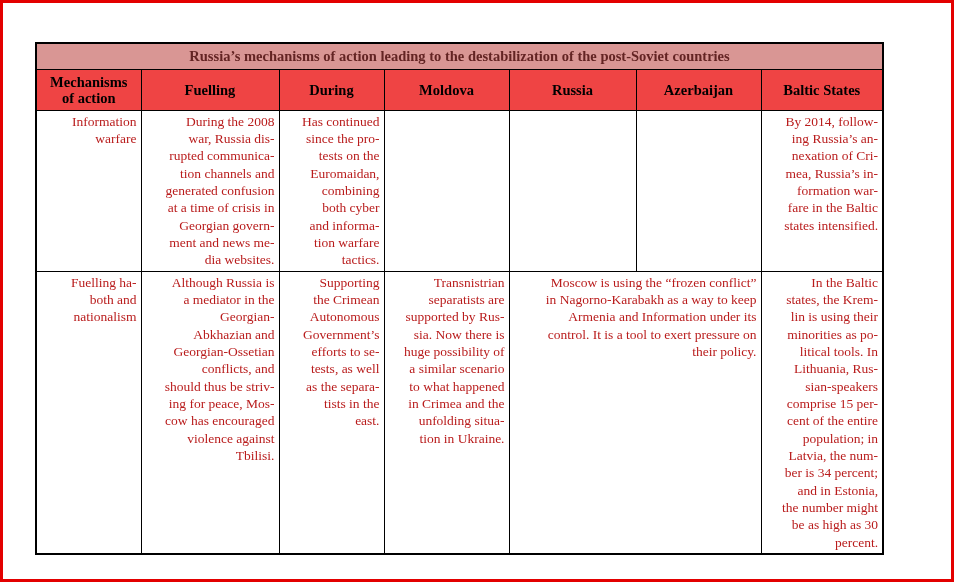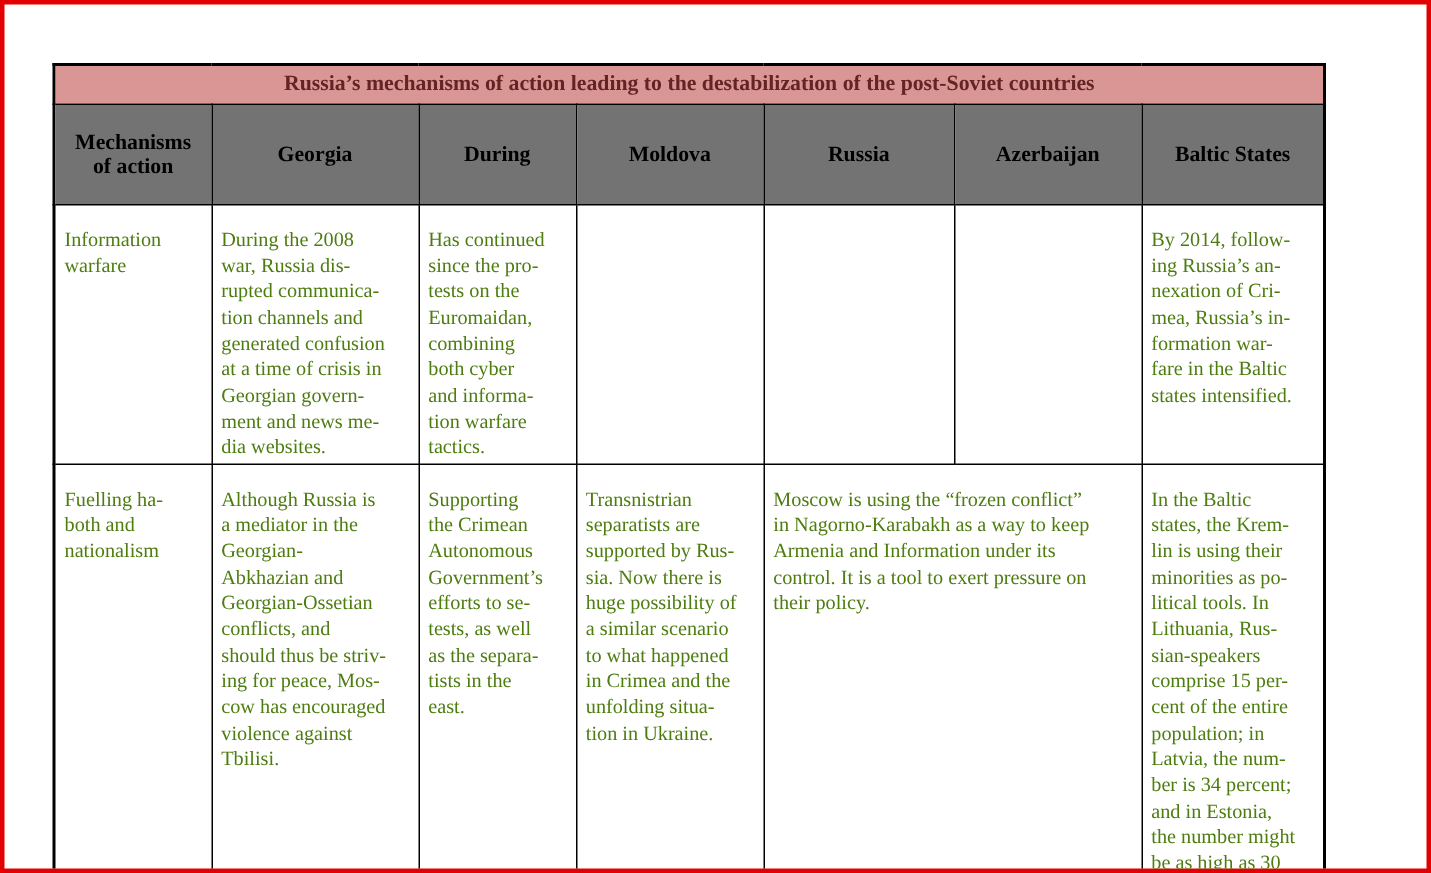--- a/index.html
+++ b/index.html
@@ -31,38 +31,38 @@
     background: #d99694;
     color: #632423;
     font-weight: bold;
     font-size: 14.5px;
     text-align: center;
     vertical-align: middle;
     height: 26px;
     padding: 0 4px;
   }
   th.col-header {
-    background: #737373;
+    background: #ef4444;
     color: #000000;
     font-weight: bold;
     font-size: 14.5px;
     text-align: center;
     vertical-align: middle;
     height: 34px;
     line-height: 16px;
     white-space: pre-line;
-    padding: 17px 2px;
+    padding: 4px 2px;
   }
   td.body-cell {
     vertical-align: top;
-    text-align: left;
+    text-align: right;
     font-size: 13.5px;
     line-height: 17.35px;
-    color: #4d7c0f;
-    padding: 14px 4px 2px 6px;
+    color: #b91c1c;
+    padding: 2px 4px 2px 6px;
     white-space: pre-line;
   }
   tr.row-1 { height: 159px; }
   tr.row-2 { height: 282px; }
 </style>
 </head>
 <body>
 
 <div class="page">
   <table class="doc-table">
@@ -75,21 +75,21 @@
       <col style="width:125px">
       <col style="width:122px">
     </colgroup>
     <tbody>
       <tr>
         <td class="title-cell" colspan="7">Russia’s mechanisms of action leading to the destabilization of the post-Soviet countries</td>
       </tr>
       <tr>
         <th class="col-header">Mechanisms
 of action</th>
-        <th class="col-header">Georgia</th>
+        <th class="col-header">Fuelling</th>
         <th class="col-header">During</th>
         <th class="col-header">Moldova</th>
         <th class="col-header">Russia</th>
         <th class="col-header">Azerbaijan</th>
         <th class="col-header">Baltic States</th>
       </tr>
       <tr class="row-1">
         <td class="body-cell">Information
 warfare</td>
         <td class="body-cell">During the 2008

